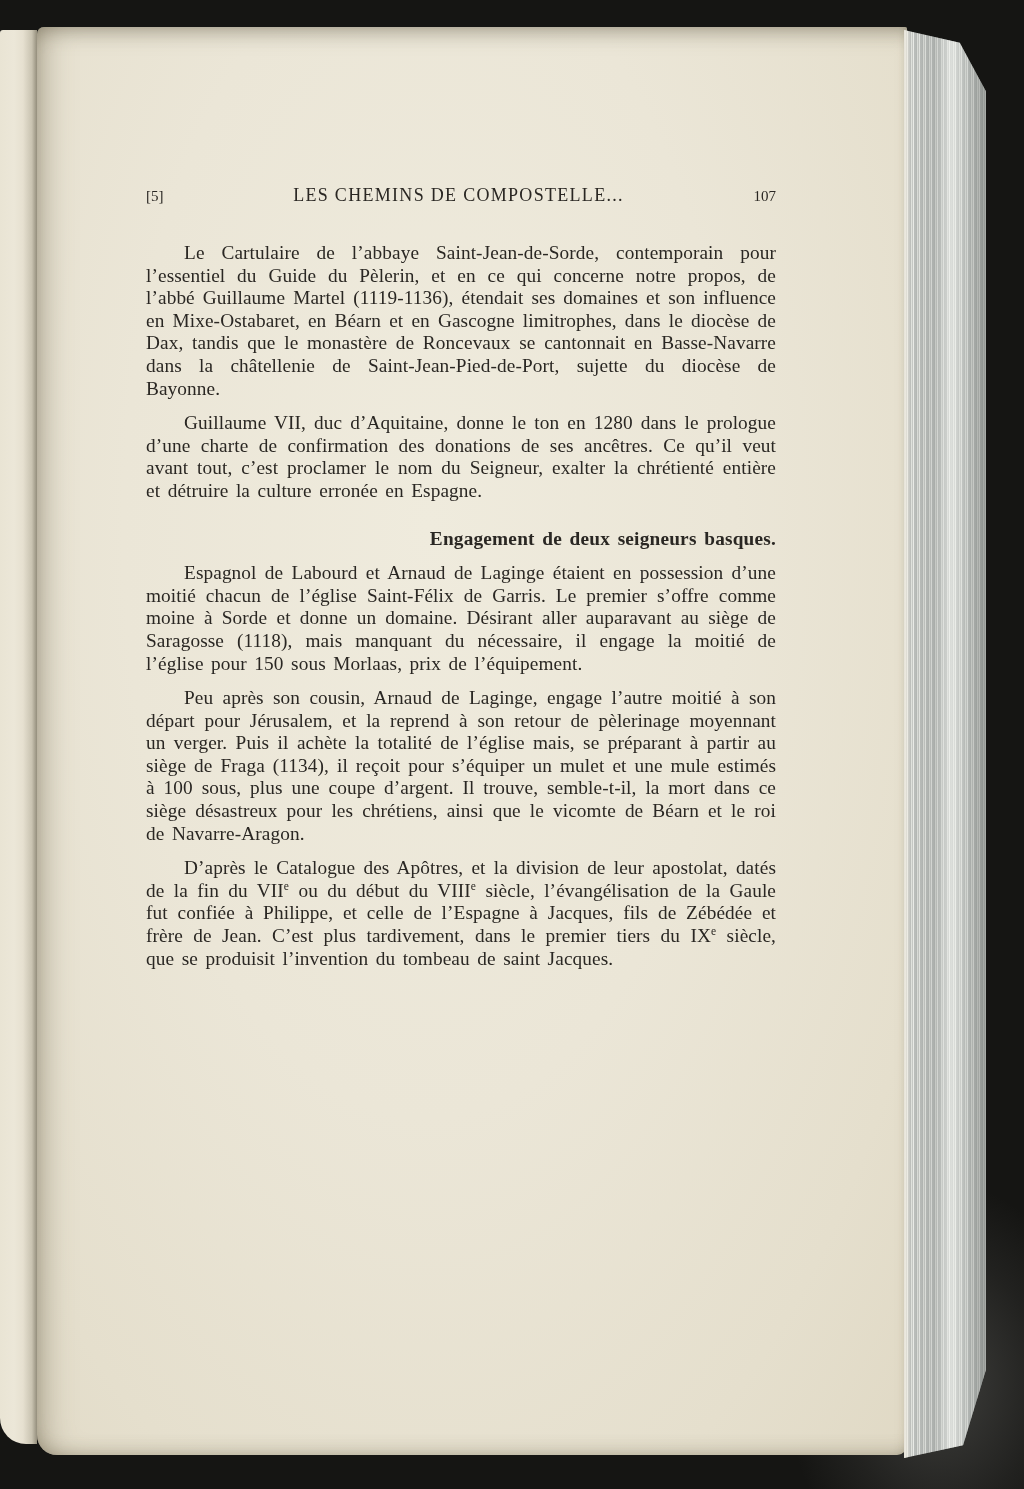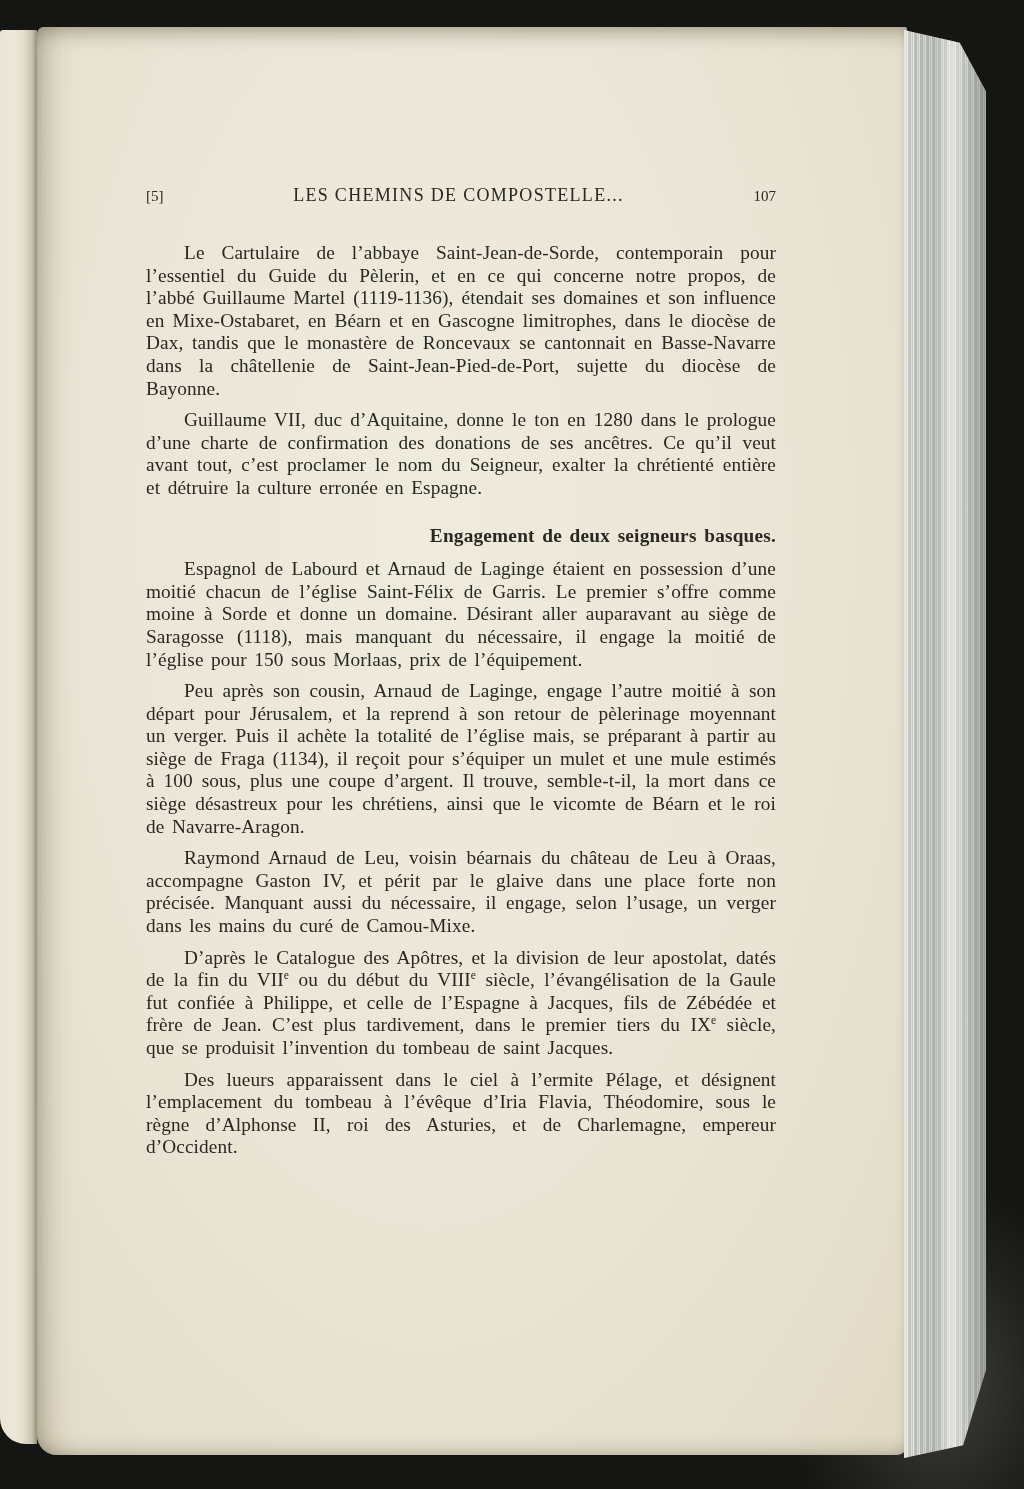--- a/index.html
+++ b/index.html
@@ -47,21 +47,21 @@
     position:absolute; left:146px; top:172px; width:630px; z-index:3;
     color:#2a2723;
   }
   .page-header {
     display:flex; justify-content:space-between; align-items:baseline;
     margin:0 0 36px 0; font-size:15px;
   }
   .running-title { font-size:18px; letter-spacing:1.3px;margin-top:13px; }
   .folio, .page-number { font-size:15px; }
   .blocks p {
-    margin:5px 0 9px 0; font-size:19.3px; line-height:22.6px;
+    margin:12px 0 9px 0; font-size:19.3px; line-height:22.6px;
     text-align:justify; text-indent:38px;
     letter-spacing:.1px; word-spacing:2.6px; hyphens:none;
   }
   .blocks h2 {
     margin:25px 0 11px 0; padding-left:38px;
     font-size:19.3px; line-height:22.6px; font-weight:bold;
     letter-spacing:.2px; word-spacing:2.6px;text-align:right;
   }
   .blocks sup { font-size:.6em; line-height:0; vertical-align:super; }
 </style>
@@ -79,18 +79,16 @@
       <span class="folio">[5]</span>
       <span class="running-title">LES CHEMINS DE COMPOSTELLE...</span>
       <span class="page-number">107</span>
     </div>
     <div class="blocks">
         <p>Le Cartulaire de l’abbaye Saint-Jean-de-Sorde, contemporain pour l’essentiel du Guide du Pèlerin, et en ce qui concerne notre propos, de l’abbé Guillaume Martel (1119-1136), étendait ses domaines et son influence en Mixe-Ostabaret, en Béarn et en Gascogne limitrophes, dans le diocèse de Dax, tandis que le monastère de Roncevaux se cantonnait en Basse-Navarre dans la châtellenie de Saint-Jean-Pied-de-Port, sujette du diocèse de Bayonne.</p>
         <p>Guillaume VII, duc d’Aquitaine, donne le ton en 1280 dans le prologue d’une charte de confirmation des donations de ses ancêtres. Ce qu’il veut avant tout, c’est proclamer le nom du Seigneur, exalter la chrétienté entière et détruire la culture erronée en Espagne.</p>
         <h2>Engagement de deux seigneurs basques.</h2>
         <p>Espagnol de Labourd et Arnaud de Laginge étaient en possession d’une moitié chacun de l’église Saint-Félix de Garris. Le premier s’offre comme moine à Sorde et donne un domaine. Désirant aller auparavant au siège de Saragosse (1118), mais manquant du nécessaire, il engage la moitié de l’église pour 150 sous Morlaas, prix de l’équipement.</p>
         <p>Peu après son cousin, Arnaud de Laginge, engage l’autre moitié à son départ pour Jérusalem, et la reprend à son retour de pèlerinage moyennant un verger. Puis il achète la totalité de l’église mais, se préparant à partir au siège de Fraga (1134), il reçoit pour s’équiper un mulet et une mule estimés à 100 sous, plus une coupe d’argent. Il trouve, semble-t-il, la mort dans ce siège désastreux pour les chrétiens, ainsi que le vicomte de Béarn et le roi de Navarre-Aragon.</p>
-        <p>Raymond Arnaud de Leu, voisin béarnais du château de Leu à Oraas, accompagne Gaston IV, et périt par le glaive dans une place forte non précisée. Manquant aussi du nécessaire, il engage, selon l’usage, un verger dans les mains du curé de Camou-Mixe.</p>
         <p>D’après le Catalogue des Apôtres, et la division de leur apostolat, datés de la fin du VII<sup>e</sup> ou du début du VIII<sup>e</sup> siècle, l’évangélisation de la Gaule fut confiée à Philippe, et celle de l’Espagne à Jacques, fils de Zébédée et frère de Jean. C’est plus tardivement, dans le premier tiers du IX<sup>e</sup> siècle, que se produisit l’invention du tombeau de saint Jacques.</p>
-        <p>Des lueurs apparaissent dans le ciel à l’ermite Pélage, et désignent l’emplacement du tombeau à l’évêque d’Iria Flavia, Théodomire, sous le règne d’Alphonse II, roi des Asturies, et de Charlemagne, empereur d’Occident.</p>
       </div>
   </div>
 </div>
 
 </body></html>

